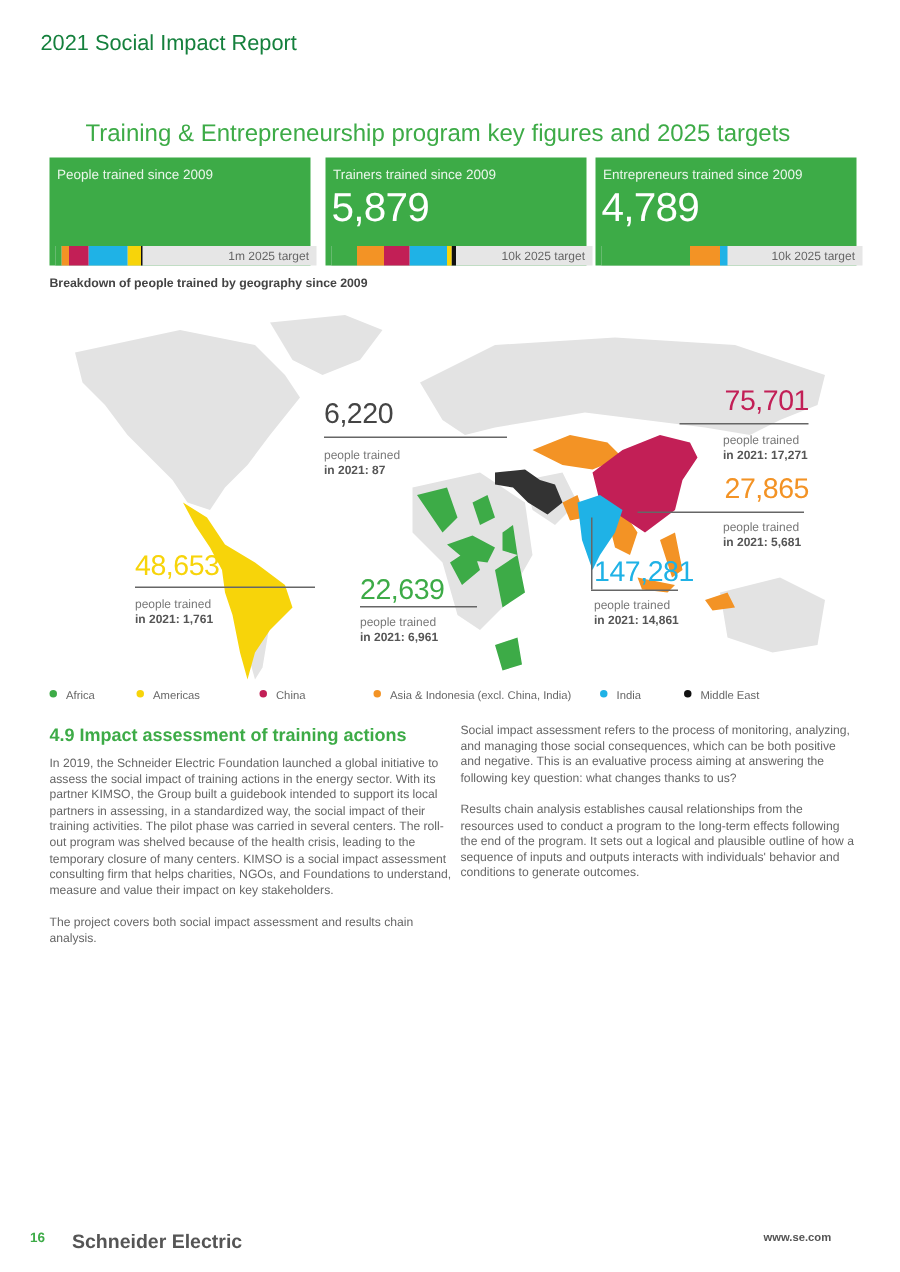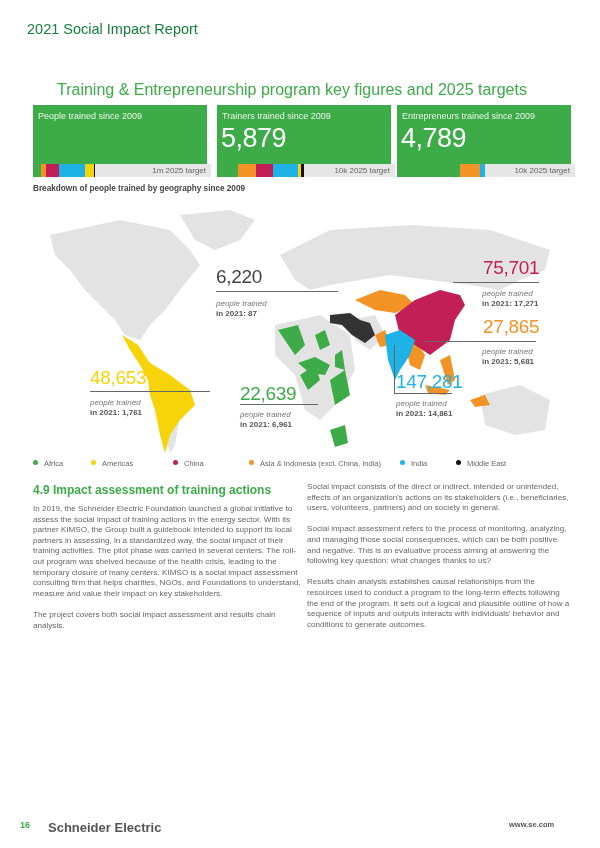--- a/index.html
+++ b/index.html
@@ -10,21 +10,21 @@
   .card { top:105px; width:174px; height:72px; background:#3dab47; }
   .card .lbl { position:absolute; left:5px; top:6px; font-size:9px; color:#eaf6ea; }
   .card .val { position:absolute; left:4px; top:18px; font-size:27px; color:#fff; letter-spacing:-0.5px; }
   .card .bar { position:absolute; left:4px; top:59px; width:174px; height:13px; background:#e6e6e6; }
   .card .bar .seg { position:absolute; top:0; height:13px; }
   .card .bar .tgt { position:absolute; right:5px; top:2px; font-size:8px; color:#666; }
   .sub-title { left:33px; top:184px; font-size:8.2px; font-weight:bold; color:#444; }
   .map { left:30px; top:195px; width:540px; height:262px; }
   .stat .num { position:absolute; font-size:19px; letter-spacing:-0.3px; white-space:nowrap; }
   .stat .line { position:absolute; height:1px; background:#666; }
-  .stat .l1 { position:absolute; font-size:8px; color:#777; white-space:nowrap;font-style:italic; }
+  .stat .l1 { position:absolute; font-size:8px; color:#777; white-space:nowrap; }
   .stat .l2 { position:absolute; font-size:8px; font-weight:bold; color:#555; white-space:nowrap; }
   .legend { left:33px; top:459px; width:540px; height:12px; font-size:7.5px; color:#666; }
   .legend .item { position:absolute; top:0; white-space:nowrap; }
   .legend .dot { display:inline-block; width:5px; height:5px; border-radius:50%; margin-right:6px; vertical-align:1px; }
   .h2 { left:33px; top:483px; font-size:12px; font-weight:bold; color:#3dab47; }
   .col { font-size:8.1px; line-height:10.6px; color:#666; }
   .col p { margin:0 0 10.6px 0; }
   .col1 { left:33px; top:504px; width:270px; }
   .col2 { left:307px; top:482px; width:265px; }
   .footer-num { left:20px; top:820px; font-size:9px; color:#3dab47; font-weight:bold; }
@@ -143,20 +143,19 @@
   <span class="item" style="left:367px"><span class="dot" style="background: rgb(31, 178, 230);"></span><span>India</span></span>
   <span class="item" style="left:423px"><span class="dot" style="background: rgb(17, 17, 17);"></span><span>Middle East</span></span>
 </div>
 
 <div class="abs h2">4.9  Impact assessment of training actions</div>
 <div class="abs col col1">
   <p>In 2019, the Schneider Electric Foundation launched a global initiative to assess the social impact of training actions in the energy sector. With its partner KIMSO, the Group built a guidebook intended to support its local partners in assessing, in a standardized way, the social impact of their training activities. The pilot phase was carried in several centers. The roll-out program was shelved because of the health crisis, leading to the temporary closure of many centers. KIMSO is a social impact assessment consulting firm that helps charities, NGOs, and Foundations to understand, measure and value their impact on key stakeholders.</p>
   <p>The project covers both social impact assessment and results chain analysis.</p>
 </div>
 <div class="abs col col2">
-  <p>Social impact consists of the direct or indirect, intended or unintended, effects of an organization's actions on its stakeholders (i.e., beneficiaries, users, volunteers, partners) and on society in general.</p>
   <p>Social impact assessment refers to the process of monitoring, analyzing, and managing those social consequences, which can be both positive and negative. This is an evaluative process aiming at answering the following key question: what changes thanks to us?</p>
   <p>Results chain analysis establishes causal relationships from the resources used to conduct a program to the long-term effects following the end of the program. It sets out a logical and plausible outline of how a sequence of inputs and outputs interacts with individuals' behavior and conditions to generate outcomes.</p>
 </div>
 
 <div class="abs footer-num">16</div>
 <div class="abs footer-co">Schneider Electric</div>
 <div class="abs footer-url">www.se.com</div>
 
 </body></html>

